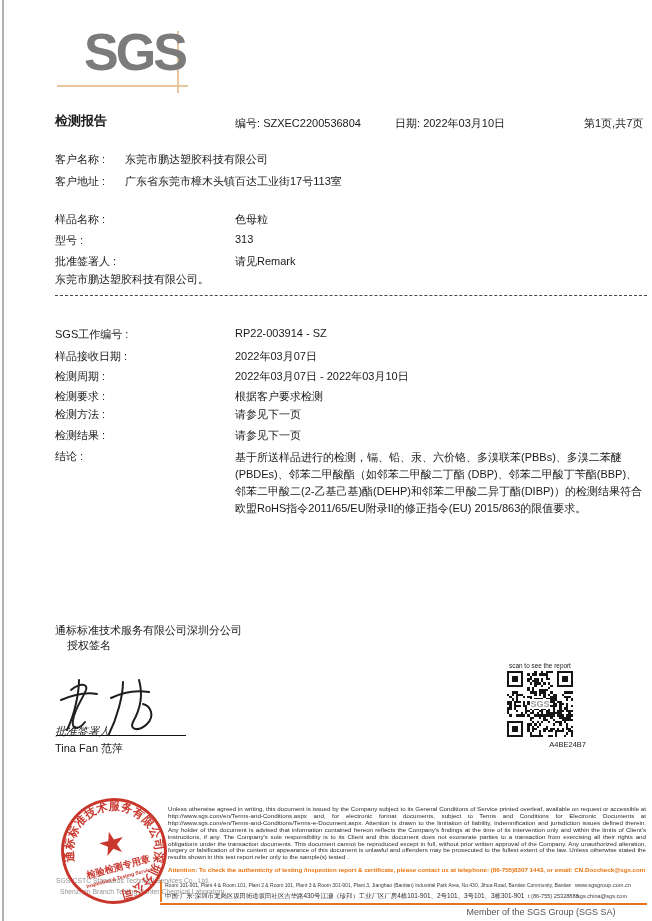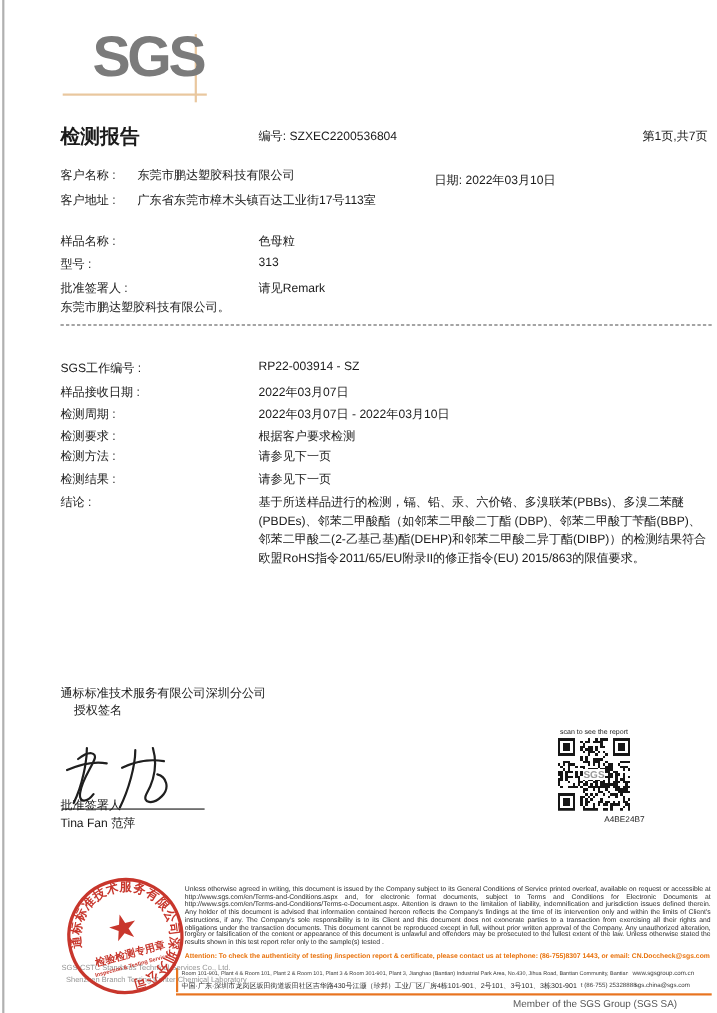--- a/index.html
+++ b/index.html
@@ -6,40 +6,40 @@
   body{width:652px;height:921px;font-family:"Liberation Sans","DejaVu Sans",sans-serif;color:#1a1a1a;}
   .page{position:relative;width:652px;height:921px;background:#fff;overflow:hidden;}
   .edge{position:absolute;left:2px;top:0;width:2px;height:921px;background:#b0b0b0;}
 
   
   .logo-text{position:absolute;left:84px;top:26px;font-size:52px;font-weight:bold;letter-spacing:-3px;color:#7b7b7b;line-height:1;}
   .logo-h{position:absolute;left:57px;top:85px;width:131px;height:2px;background:#e9c79e;}
   .logo-v{position:absolute;left:177px;top:31px;width:2px;height:62px;background:#e9c79e;}
 
   
-  .title{position:absolute;left:55px;top:112px;font-size:18px;font-weight:bold;}
+  .title{position:absolute;left:55px;top:112px;font-size:13px;font-weight:bold;}
   .hmeta{position:absolute;top:116px;font-size:11px;white-space:nowrap;}
 
   
   .row{position:absolute;left:0;top:0;width:652px;font-size:11px;}
   .lbl{position:absolute;left:55px;white-space:nowrap;}
   .v1{position:absolute;left:125px;white-space:nowrap;}
   .v2{position:absolute;left:235px;white-space:nowrap;}
   .note{position:absolute;left:55px;font-size:11px;white-space:nowrap;}
   .dashed{position:absolute;left:55px;top:295px;width:592px;border-top:1px dashed #4a4a4a;}
 
   .conclusion{position:absolute;left:235px;top:449px;width:413px;font-size:11px;line-height:17px;text-align:left;}
 
   
   .sig-company{position:absolute;left:55px;top:623px;font-size:11px;}
   .sig-auth{position:absolute;left:55px;top:638px;font-size:11px;margin-left:12px;}
   .sig-svg{position:absolute;left:55px;top:676px;}
   .sig-line{position:absolute;left:56px;top:735px;width:130px;height:0;border-top:1.6px solid #111;}
   .sig-name{position:absolute;left:55px;top:741px;font-size:11px;}
-  .sig-role{position:absolute;left:55px;top:724px;font-size:11px;}
+  .sig-role{position:absolute;left:55px;top:724px;font-size:11px;font-style:italic;}
 
   
   .qr-caption{position:absolute;left:494px;top:662px;width:92px;text-align:center;font-size:6.4px;color:#222;}
   .qr-box{position:absolute;left:507px;top:671px;width:66px;height:66px;}
   .qr-serial{position:absolute;left:494px;top:740px;width:92px;text-align:right;font-size:7.5px;color:#222;}
 
   
   .stamp{position:absolute;left:58px;top:795px;width:112px;height:112px;transform:rotate(-15deg);z-index:3;}
   .f-co1{position:absolute;left:56px;top:877px;font-size:6.8px;color:#949494;white-space:nowrap;z-index:1;}
   .f-co2{position:absolute;left:60px;top:888px;font-size:6.8px;color:#949494;white-space:nowrap;z-index:1;}
@@ -62,21 +62,21 @@
 
   <div class="logo-h"></div>
   <div class="logo-v"></div>
   <div class="logo-text">SGS</div>
 
   <div class="title">检测报告</div>
   <div class="hmeta" style="left:235px;">
     <span>编号:</span>
     <span>SZXEC2200536804</span>
   </div>
-  <div class="hmeta" style="left:395px;margin-top:40px;">
+  <div class="hmeta" style="left:395px;">
     <span>日期:</span>
     <span>2022年03月10日</span>
   </div>
   <div class="hmeta" style="left:556px;margin-left:28px;">第1页,共7页</div>
 
   <div class="row" style="top:152px;">
     <span class="lbl">客户名称 :</span>
     <span class="v1">东莞市鹏达塑胶科技有限公司</span>
   </div>
   <div class="row" style="top:174px;">

